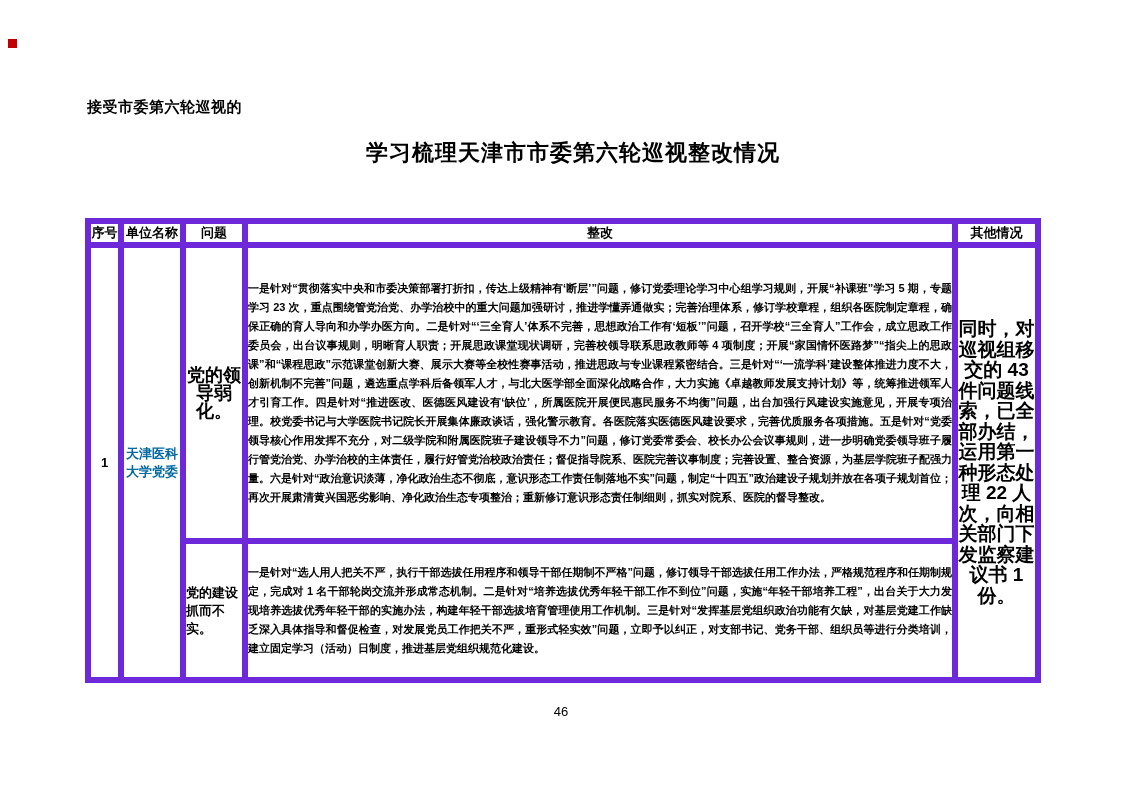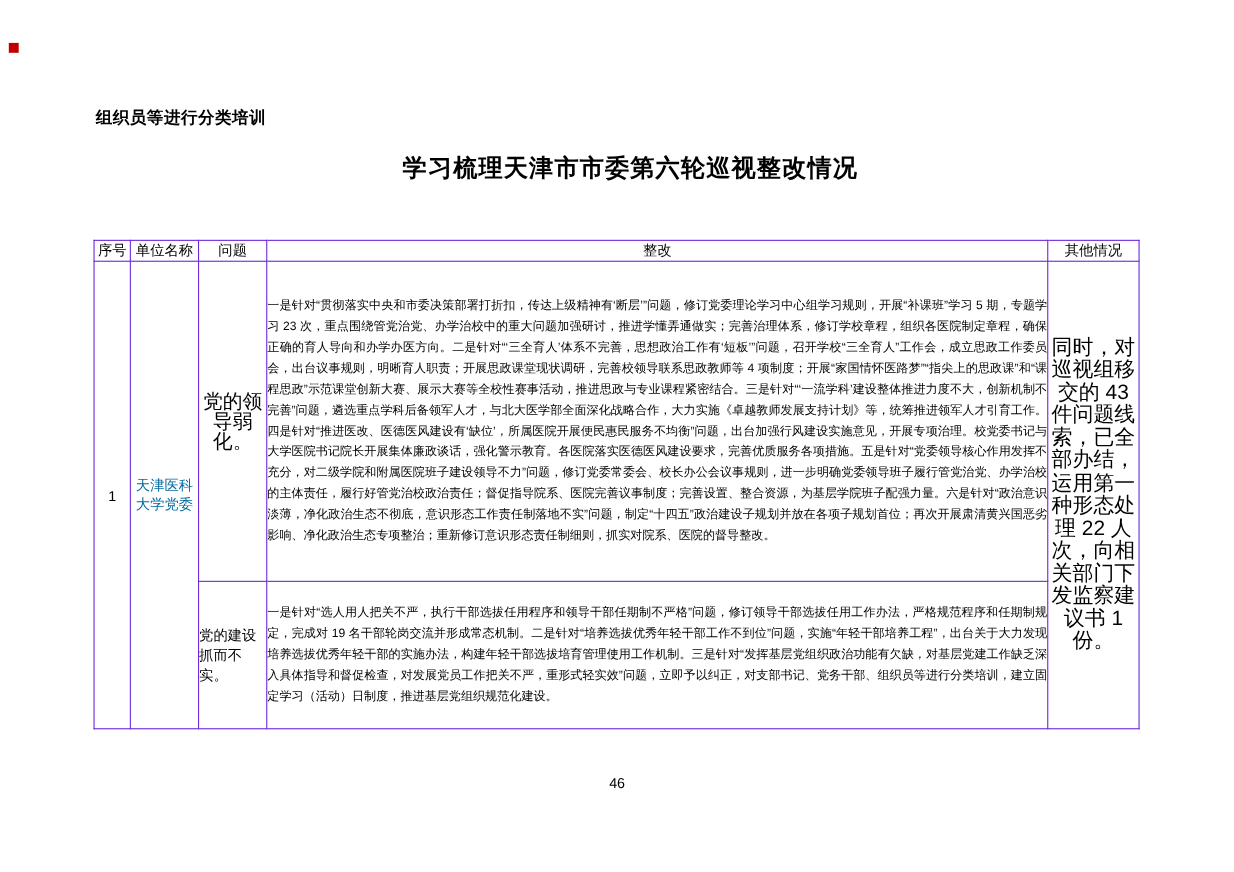--- a/index.html
+++ b/index.html
@@ -7,42 +7,42 @@
        font-family:"Liberation Sans","DejaVu Sans",sans-serif;color:#000;}
   .page{position:absolute;inset:0;background:#fff;}
   .corner-mark{position:absolute;left:8px;top:39px;width:9px;height:9px;background:#c00000;}
   .doc-label{position:absolute;left:87px;top:98px;font-size:15px;font-weight:bold;letter-spacing:.5px;}
   .title{position:absolute;left:0;top:126px;width:1122px;text-align:center;
          font-size:22px;font-weight:bold;margin:12px;letter-spacing:1px;}
   .intro{position:absolute;left:86px;top:166px;width:950px;margin:0;
          font-size:14.5px;line-height:28px;text-align:justify;}
   table.grid{position:absolute;left:85px;top:218px;width:950px;
              border-collapse:collapse;table-layout:fixed;}
-  table.grid th,table.grid td{border:1px solid #6d28d9;padding:0;overflow:hidden;
-             font-weight:normal;word-break:break-all;}
+  table.grid th,table.grid td{border:6px solid #6d28d9;padding:0;overflow:hidden;
+             font-weight:bold;word-break:break-all;}
   table.grid th{height:18px;font-size:13px;text-align:center;vertical-align:middle;}
   td.seq{ text-align:center;vertical-align:middle;font-size:13px;}
   td.unit{text-align:center;vertical-align:middle;font-size:13px;font-weight:bold;
           color:#0369a1;padding:0 5px;line-height:18px;}
   td.problem1{text-align:center;vertical-align:middle;font-size:18px;line-height:18px;padding:0 4px;}
   td.problem2{text-align:left;vertical-align:middle;font-size:13px;line-height:18px;padding:0 4px;margin-left:17px;}
   td.rect{vertical-align:middle;font-size:11px;line-height:19px;text-align:justify;padding:6px 7px;}
   td.other{text-align:center;vertical-align:middle;font-size:19px;line-height:20.5px;padding:0 3px;}
   tr.r1 td{height:290px;}
   tr.r2 td{height:133px;}
   .page-number{position:absolute;left:0;top:704px;width:1122px;text-align:center;font-size:13px;}
 </style>
 </head>
 <body>
 
 <div class="page">
 
   <div class="corner-mark"></div>
 
-  <div class="doc-label">组织员等进行分类培训</div>
+  <div class="doc-label">接受市委第六轮巡视的</div>
 
   <h1 class="title">学习梳理天津市市委第六轮巡视整改情况</h1>
 
 
   <table class="grid">
     <colgroup>
       <col style="width:33px">
         <col style="width:62px">
         <col style="width:62px">
       <col style="width:710px">
@@ -60,20 +60,20 @@
     <tbody>
       <tr class="r1">
         <td class="seq" rowspan="2">1</td>
         <td class="unit" rowspan="2">天津医科大学党委</td>
         <td class="problem1">党的领导弱化。</td>
         <td class="rect">一是针对“贯彻落实中央和市委决策部署打折扣，传达上级精神有‘断层’”问题，修订党委理论学习中心组学习规则，开展“补课班”学习 5 期，专题学习 23 次，重点围绕管党治党、办学治校中的重大问题加强研讨，推进学懂弄通做实；完善治理体系，修订学校章程，组织各医院制定章程，确保正确的育人导向和办学办医方向。二是针对“‘三全育人’体系不完善，思想政治工作有‘短板’”问题，召开学校“三全育人”工作会，成立思政工作委员会，出台议事规则，明晰育人职责；开展思政课堂现状调研，完善校领导联系思政教师等 4 项制度；开展“家国情怀医路梦”“指尖上的思政课”和“课程思政”示范课堂创新大赛、展示大赛等全校性赛事活动，推进思政与专业课程紧密结合。三是针对“‘一流学科’建设整体推进力度不大，创新机制不完善”问题，遴选重点学科后备领军人才，与北大医学部全面深化战略合作，大力实施《卓越教师发展支持计划》等，统筹推进领军人才引育工作。四是针对“推进医改、医德医风建设有‘缺位’，所属医院开展便民惠民服务不均衡”问题，出台加强行风建设实施意见，开展专项治理。校党委书记与大学医院书记院长开展集体廉政谈话，强化警示教育。各医院落实医德医风建设要求，完善优质服务各项措施。五是针对“党委领导核心作用发挥不充分，对二级学院和附属医院班子建设领导不力”问题，修订党委常委会、校长办公会议事规则，进一步明确党委领导班子履行管党治党、办学治校的主体责任，履行好管党治校政治责任；督促指导院系、医院完善议事制度；完善设置、整合资源，为基层学院班子配强力量。六是针对“政治意识淡薄，净化政治生态不彻底，意识形态工作责任制落地不实”问题，制定“十四五”政治建设子规划并放在各项子规划首位；再次开展肃清黄兴国恶劣影响、净化政治生态专项整治；重新修订意识形态责任制细则，抓实对院系、医院的督导整改。</td>
         <td class="other" rowspan="2">同时，对巡视组移交的 43 件问题线索，已全部办结，运用第一种形态处理 22 人次，向相关部门下发监察建议书 1 份。</td>
       </tr>
       <tr class="r2">
         <td class="problem2">党的建设抓而不实。</td>
-        <td class="rect">一是针对“选人用人把关不严，执行干部选拔任用程序和领导干部任期制不严格”问题，修订领导干部选拔任用工作办法，严格规范程序和任期制规定，完成对 19 名干部轮岗交流并形成常态机制。二是针对“培养选拔优秀年轻干部工作不到位”问题，实施“年轻干部培养工程”，出台关于大力发现培养选拔优秀年轻干部的实施办法，构建年轻干部选拔培育管理使用工作机制。三是针对“发挥基层党组织政治功能有欠缺，对基层党建工作缺乏深入具体指导和督促检查，对发展党员工作把关不严，重形式轻实效”问题，立即予以纠正，对支部书记、党务干部、组织员等进行分类培训，建立固定学习（活动）日制度，推进基层党组织规范化建设。</td>
+        <td class="rect">一是针对“选人用人把关不严，执行干部选拔任用程序和领导干部任期制不严格”问题，修订领导干部选拔任用工作办法，严格规范程序和任期制规定，完成对 1 名干部轮岗交流并形成常态机制。二是针对“培养选拔优秀年轻干部工作不到位”问题，实施“年轻干部培养工程”，出台关于大力发现培养选拔优秀年轻干部的实施办法，构建年轻干部选拔培育管理使用工作机制。三是针对“发挥基层党组织政治功能有欠缺，对基层党建工作缺乏深入具体指导和督促检查，对发展党员工作把关不严，重形式轻实效”问题，立即予以纠正，对支部书记、党务干部、组织员等进行分类培训，建立固定学习（活动）日制度，推进基层党组织规范化建设。</td>
       </tr>
     </tbody>
   </table>
 
   <div class="page-number">46</div>
 
 </div>
 
 </body></html>

